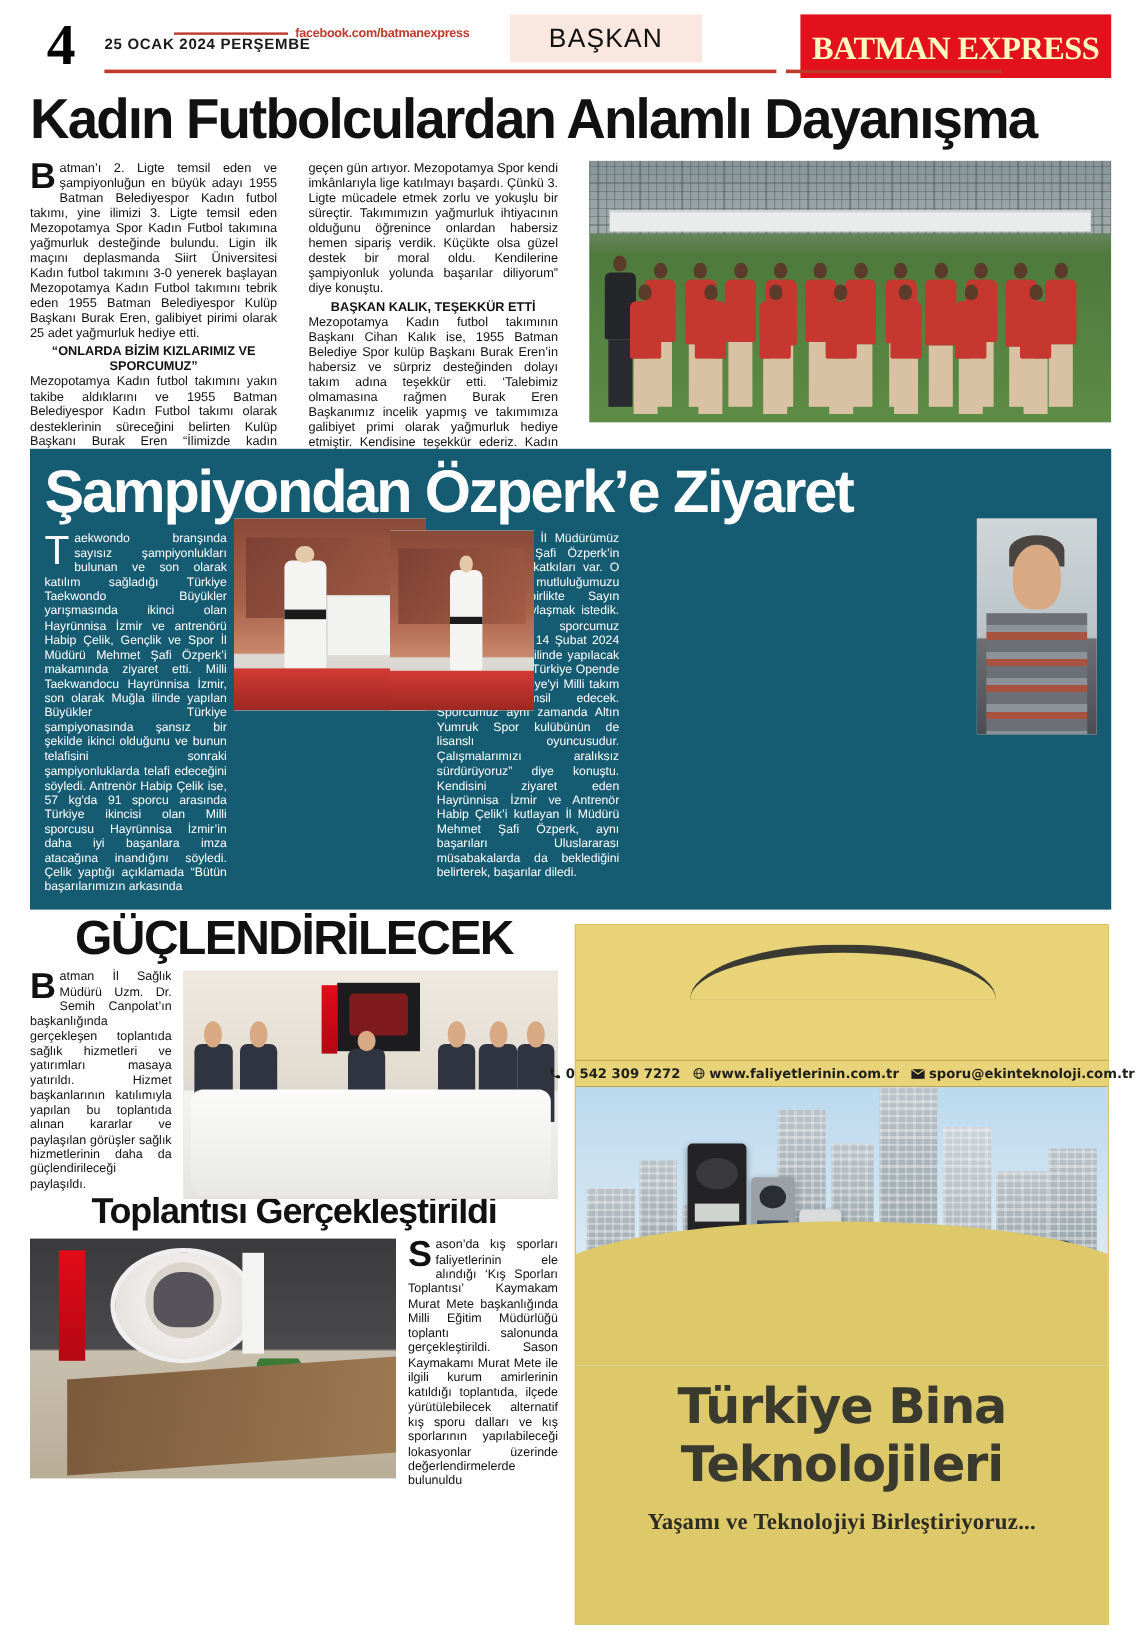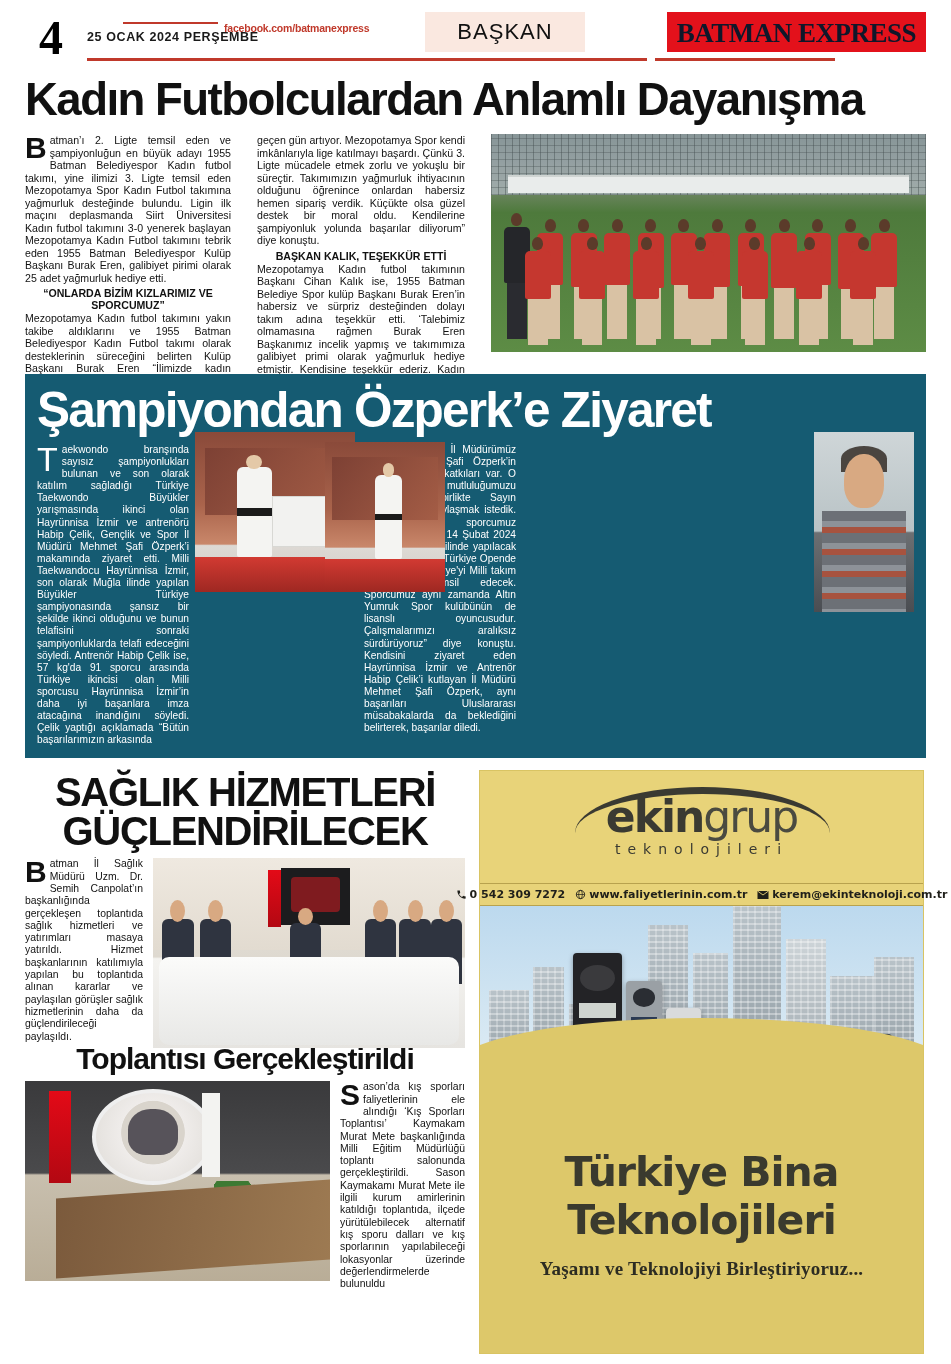--- a/index.html
+++ b/index.html
@@ -10,22 +10,22 @@
     font-family:"Liberation Sans", sans-serif;
     color:#111;
     overflow:hidden;
     position:relative;
   }
   .page { width:951px; height:1364px; position:relative; padding:0 25px; }
 
   
   .masthead { position:relative; height:72px; padding-top:14px; }
   .fb-line {
-    position:absolute; left:98px; top:22px; width:250px;
-    display:flex; align-items:flex-start; gap:0;
+    position:absolute; left:120px; top:22px; width:250px;
+    display:flex; align-items:flex-end; gap:0;
   }
   .fb-rule { flex:0 0 95px; height:2px; background:#c0392b; margin-bottom:5px; }
   .fb-text {
     font-size:10.5px; font-weight:bold; color:#c0392b;
     letter-spacing:-0.2px; white-space:nowrap; padding-left:6px;
   }
   .page-num {
     position:absolute; left:14px; top:16px;
     font-size:48px; font-weight:bold; line-height:44px;
     font-family:"Liberation Serif", serif; color:#000;
@@ -34,22 +34,22 @@
     position:absolute; left:62px; top:30px;
     font-size:12.5px; font-weight:bold; letter-spacing:0.6px;
     font-family:"Liberation Sans", sans-serif; color:#1a1a1a;
   }
   .section-tab {
     position:absolute; left:400px; top:12px; width:160px; height:40px;
     background:#fae8e0; display:flex; align-items:center; justify-content:center;
   }
   .section-tab span { font-size:22px; letter-spacing:1px; color:#111; }
   .nameplate {
-    position:absolute; right:0px; top:12px; height:40px;
-    background:#e3111b; color:#0f172a; padding:2px 10px 0 10px;
+    position:absolute; right:0px; top:12px; height:53px;
+    background:#e3111b; color:#fef9c3; padding:2px 10px 0 10px;
     display:flex; align-items:center;
   }
   .nameplate span {
     font-family:"Liberation Serif", serif; font-weight:bold;
     font-size:27px; letter-spacing:-0.5px; line-height:30px;
     font-variant:small-caps; white-space:nowrap;
   }
   .red-rule-left {
     position:absolute; left:62px; top:58px; width:560px; height:2.5px; background:#c0392b;
   }
@@ -427,21 +427,20 @@
         <div class="body"></div>
       </div>
     </div>
   </div>
 
   <div class="lower">
 
     <div class="left-col">
 
       <div>
-        <div class="story3-head">SAĞLIK HİZMETLERİ</div>
         <div class="story3-head" style="margin-top:-8px">GÜÇLENDİRİLECEK</div>
         <div class="story3-body">
           <div class="s3-text">
             <p class="dropcap">Batman İl Sağlık Müdürü Uzm. Dr. Semih Canpolat’ın başkanlığında gerçekleşen toplantıda sağlık hizmetleri ve yatırımları masaya yatırıldı. Hizmet başkanlarının katılımıyla yapılan bu toplantıda alınan kararlar ve paylaşılan görüşler sağlık hizmetlerinin daha da güçlendirileceği paylaşıldı.</p>
           </div>
           <div class="photo s3-photo">
             <div class="meeting">
               <div class="wall"></div>
               <div class="flag"></div>
               <div class="poster"></div>
@@ -472,24 +471,20 @@
           <div class="s4-text">
             <p class="dropcap">Sason’da kış sporları faliyetlerinin ele alındığı ‘Kış Sporları Toplantısı’ Kaymakam Murat Mete başkanlığında Milli Eğitim Müdürlüğü toplantı salonunda gerçekleştirildi. Sason Kaymakamı Murat Mete ile ilgili kurum amirlerinin katıldığı toplantıda, ilçede yürütülebilecek alternatif kış sporu dalları ve kış sporlarının yapılabileceği lokasyonlar üzerinde değerlendirmelerde bulunuldu</p>
           </div>
         </div>
       </div>
     </div>
 
     <div class="advert">
       <div class="ad-logo-zone">
         <div class="ad-swoosh"></div>
-        <div class="ad-logo">
-          <div class="word"><span>ekin</span><span class="thin">grup</span></div>
-          <div class="sub">teknolojileri</div>
-        </div>
       </div>
       <div class="ad-contact">
         <div class="itm">
           <svg width="11" height="11" viewBox="0 0 24 24">
               <path fill="#1f1f1a" d="M6.6 10.8c1.4 2.8 3.8 5.1 6.6 6.6l2.2-2.2c.3-.3.7-.4 1-.2 1.2.4 2.4.6 3.6.6.6 0 1 .4 1 1V20c0 .6-.4 1-1 1C10.6 21 3 13.4 3 4c0-.6.4-1 1-1h3.5c.6 0 1 .4 1 1 0 1.3.2 2.5.6 3.6.1.4 0 .8-.2 1l-2.3 2.2z"></path>
             </svg>
           <span>0 542 309 7272</span>
         </div>
         <div class="itm">
           <svg width="11" height="11" viewBox="0 0 24 24">
@@ -497,21 +492,21 @@
               <ellipse cx="12" cy="12" rx="4" ry="9" fill="none" stroke="#1f1f1a" stroke-width="1.6"></ellipse>
               <path d="M3 12h18" stroke="#1f1f1a" stroke-width="1.6"></path>
             </svg>
           <span>www.faliyetlerinin.com.tr</span>
         </div>
         <div class="itm">
           <svg width="12" height="10" viewBox="0 0 24 18">
               <rect x="1" y="1" width="22" height="16" fill="#1f1f1a"></rect>
               <path d="M1 1l11 8 11-8" fill="none" stroke="#e8d379" stroke-width="1.8"></path>
             </svg>
-          <span>kerem@ekinteknoloji.com.tr</span>
+          <span>sporu@ekinteknoloji.com.tr</span>
         </div>
       </div>
 
       <div class="ad-city">
         <div class="skyline">
           <div class="bld" style="left:2%;width:9%;height:42%"></div>
           <div class="bld" style="left:12%;width:7%;height:52%"></div>
           <div class="bld" style="left:20%;width:10%;height:36%"></div>
           <div class="bld" style="left:38%;width:9%;height:70%"></div>
           <div class="bld" style="left:48%;width:8%;height:58%"></div>

